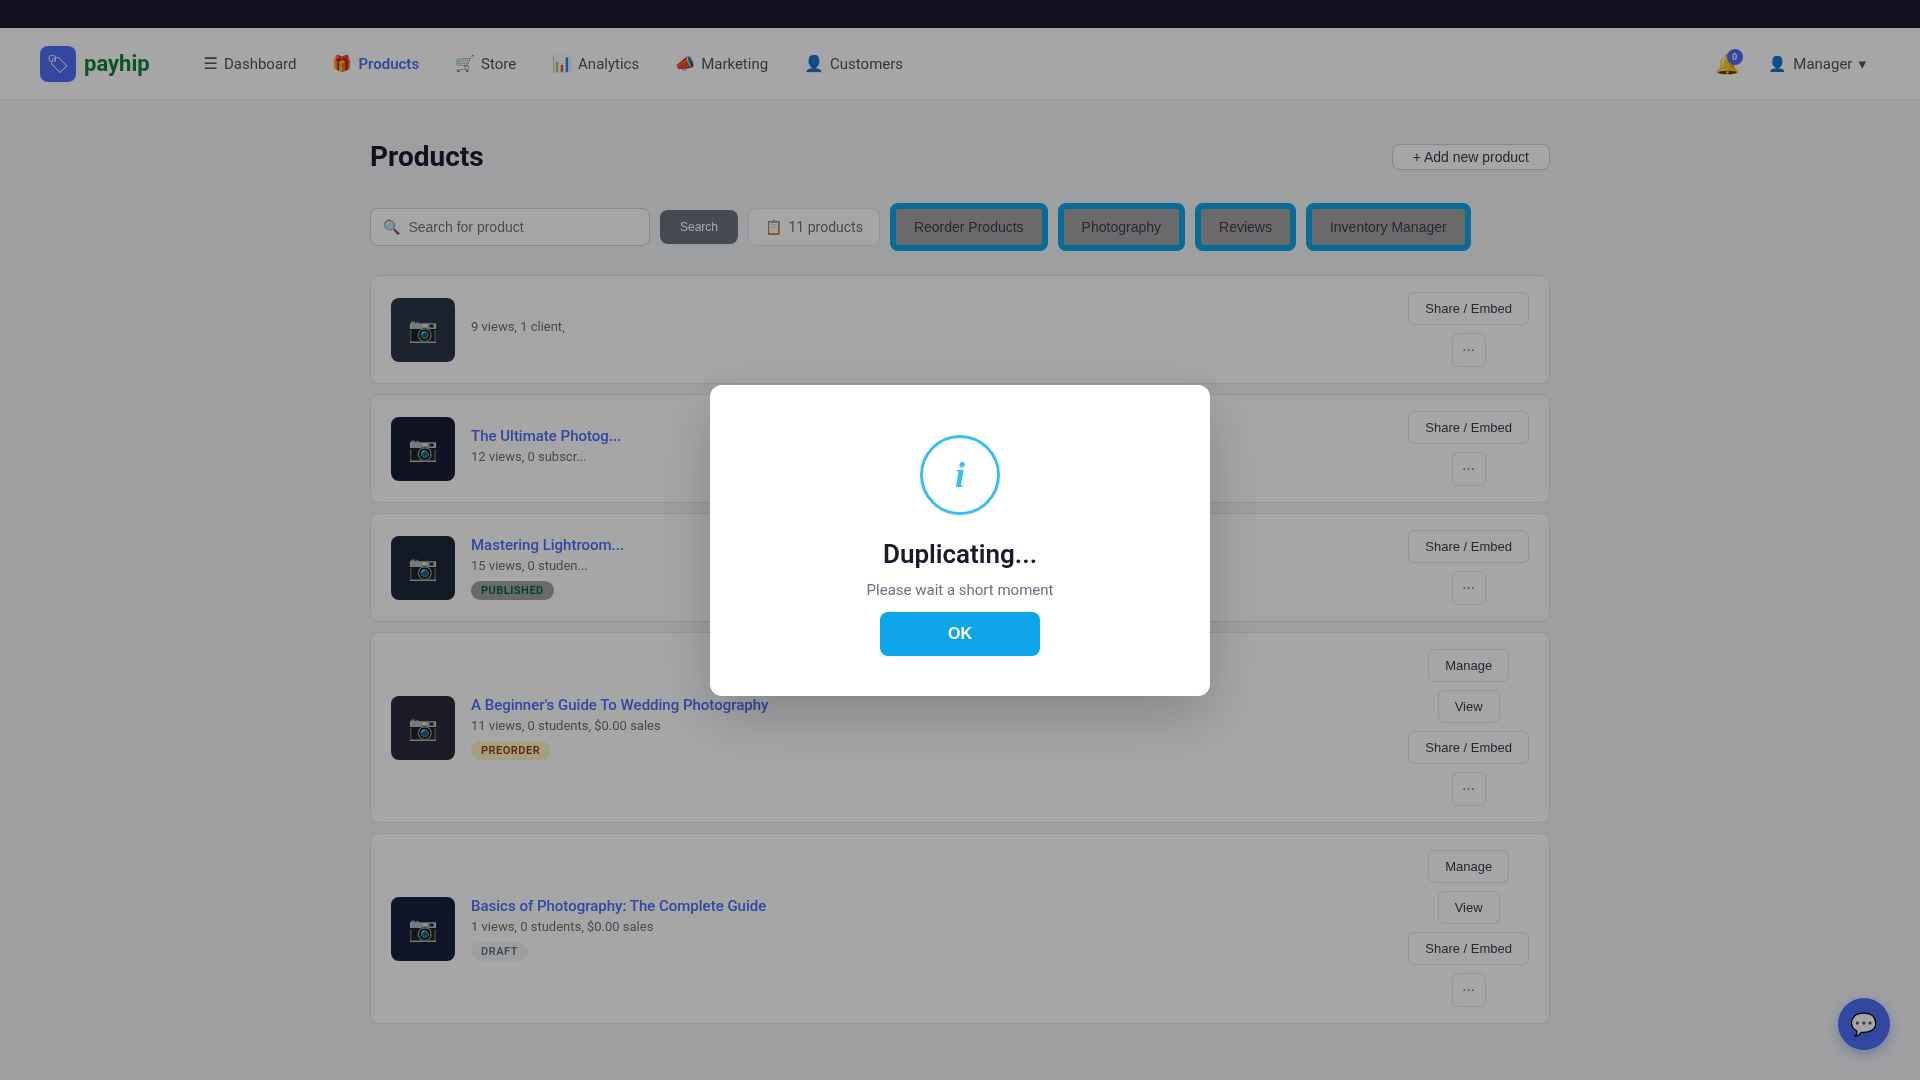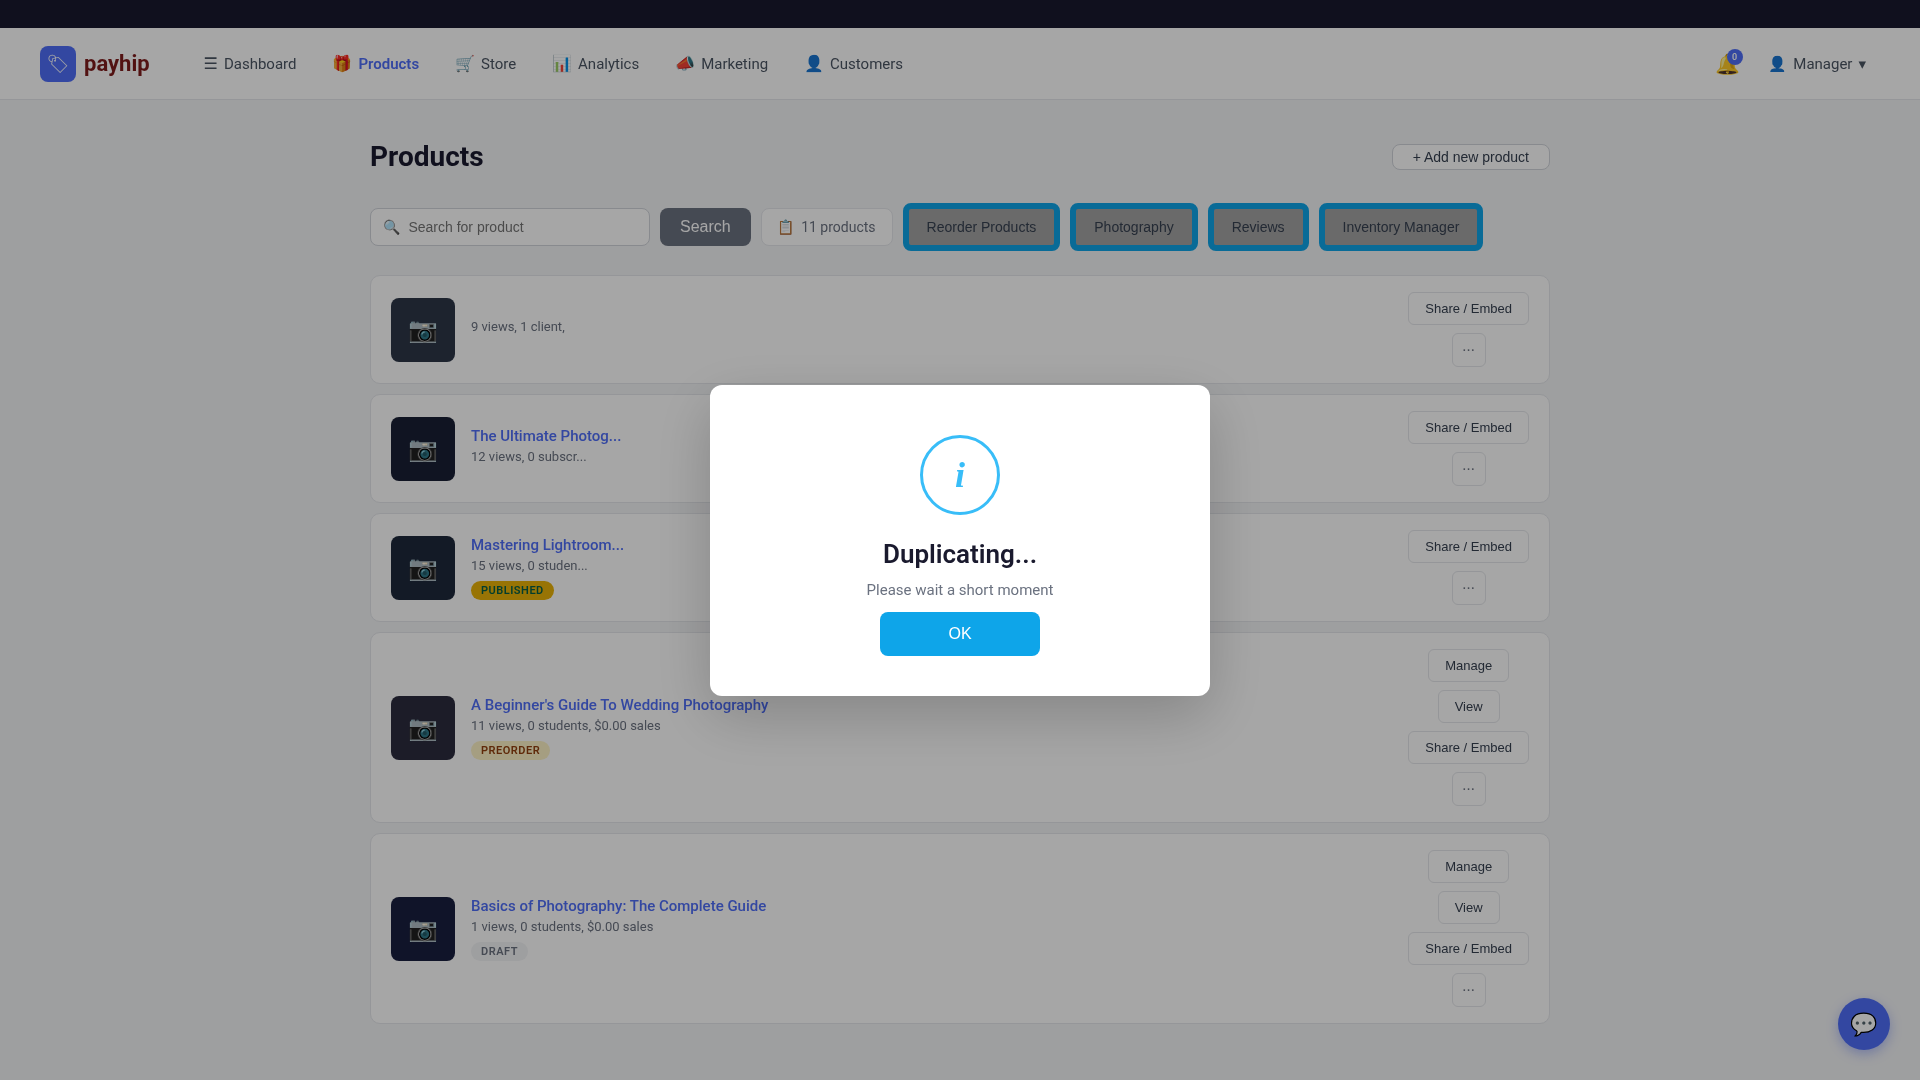--- a/index.html
+++ b/index.html
@@ -25,21 +25,21 @@
       margin-right: 30px;
       text-decoration: none;
     }
     .nav-logo-icon {
       width: 36px; height: 36px;
       background: #4f6ef7;
       border-radius: 8px;
       display: flex; align-items: center; justify-content: center;
       color: white; font-size: 18px;
     }
-    .nav-logo-text { font-size: 22px; font-weight: 700; color: #7f1d1d; }
+    .nav-logo-text { font-size: 22px; font-weight: 700; color: #15803d; }
     .nav-items { display: flex; align-items: center; gap: 4px; flex: 1; }
     .nav-item {
       display: flex; align-items: center; gap: 6px;
       padding: 8px 16px;
       border-radius: 6px;
       color: #4b5563;
       font-size: 15px;
       cursor: pointer;
       text-decoration: none;
       transition: background 0.15s;
@@ -111,21 +111,21 @@
       padding: 10px 0;
       width: 100%;
       background: transparent;
     }
     .search-btn {
       background: #6b7280;
       color: white;
       border: none;
       border-radius: 8px;
       padding: 10px 20px;
-      font-size: 16px;
+      font-size: 12px;
       cursor: pointer;
       font-weight: 500;
     }
     .products-count {
       display: flex; align-items: center; gap: 6px;
       padding: 10px 16px;
       color: #6b7280; font-size: 14px;
       border: 1px solid #e5e7eb;
       border-radius: 8px;
       background: #fff;
@@ -171,21 +171,21 @@
     .product-stats { font-size: 13px; color: #6b7280; margin-bottom: 6px; }
     .product-badge {
       display: inline-block;
       padding: 3px 10px;
       border-radius: 20px;
       font-size: 11px;
       font-weight: 600;
       text-transform: uppercase;
       letter-spacing: 0.5px;
     }
-    .badge-published { background: #eab308; color: #065f46; }
+    .badge-published { background: #a3a3a3; color: #065f46; }
     .badge-preorder { background: #fef3c7; color: #92400e; }
     .badge-draft { background: #f3f4f6; color: #6b7280; }
     .product-actions { display: flex; align-items: center; gap: 8px; flex-shrink: 0; flex-direction: column; }
     .action-btn {
       padding: 8px 16px;
       border: 1px solid #e5e7eb;
       border-radius: 6px;
       font-size: 13px;
       color: #374151;
       cursor: pointer;
@@ -242,21 +242,21 @@
       color: #6b7280;
       margin-bottom: 13px;
     }
     .modal-ok-btn {
       background: #0ea5e9;
       color: white;
       border: none;
       border-radius: 8px;
       padding: 13px 68px;
       font-size: 16px;
-      font-weight: 400;
+      font-weight: 700;
       cursor: pointer;
     }
 
     
     .chat-bubble {
       position: fixed;
       bottom: 30px; right: 30px;
       width: 52px; height: 52px;
       background: #4f6ef7;
       border-radius: 50%;

